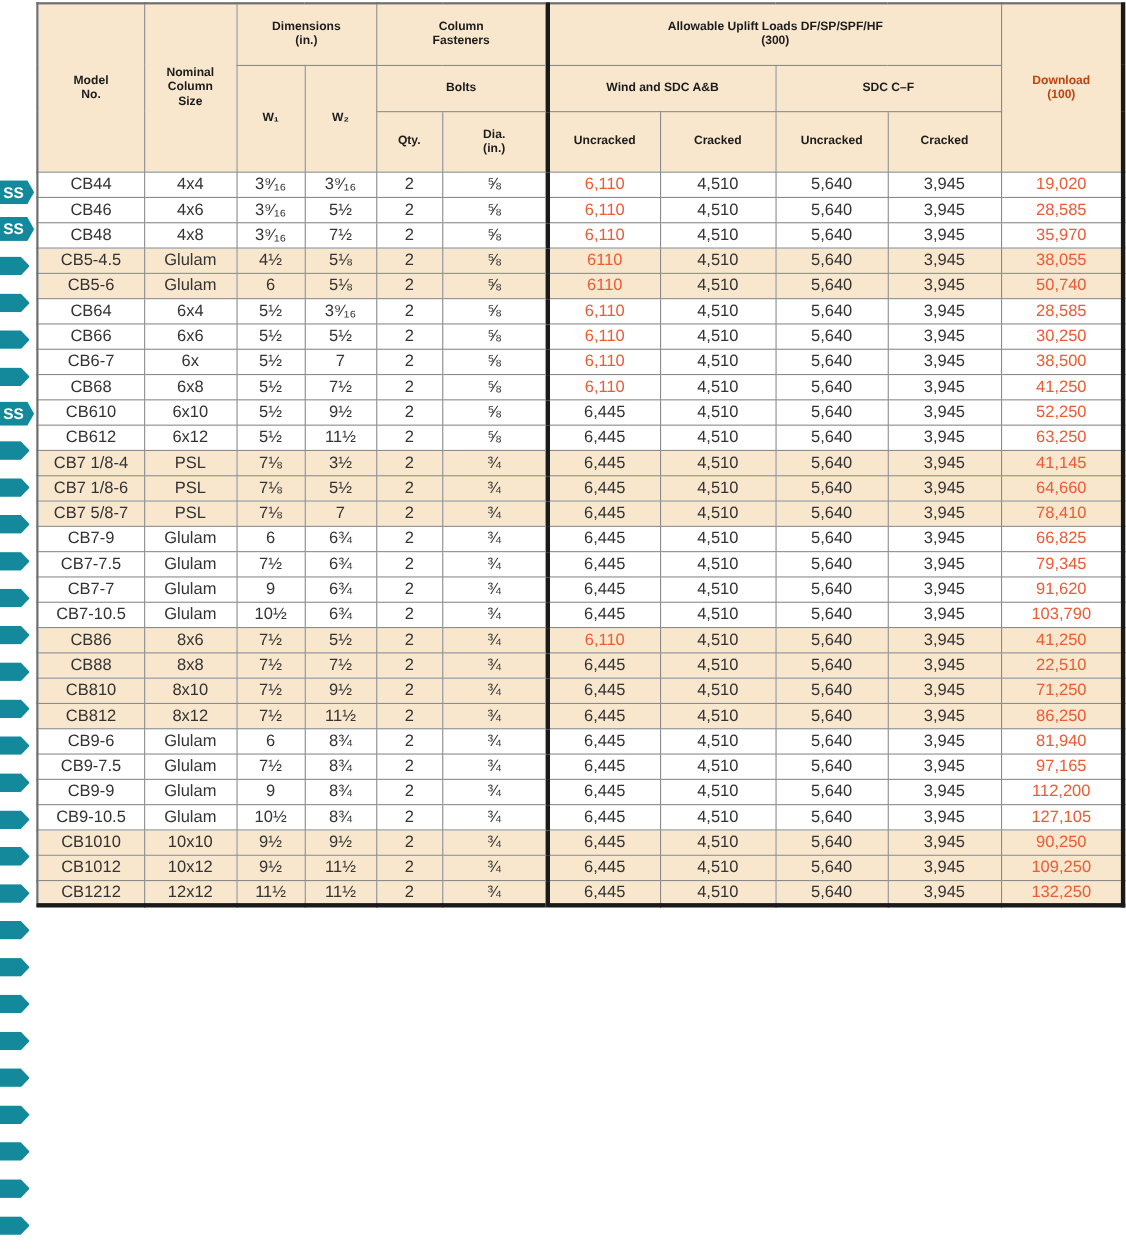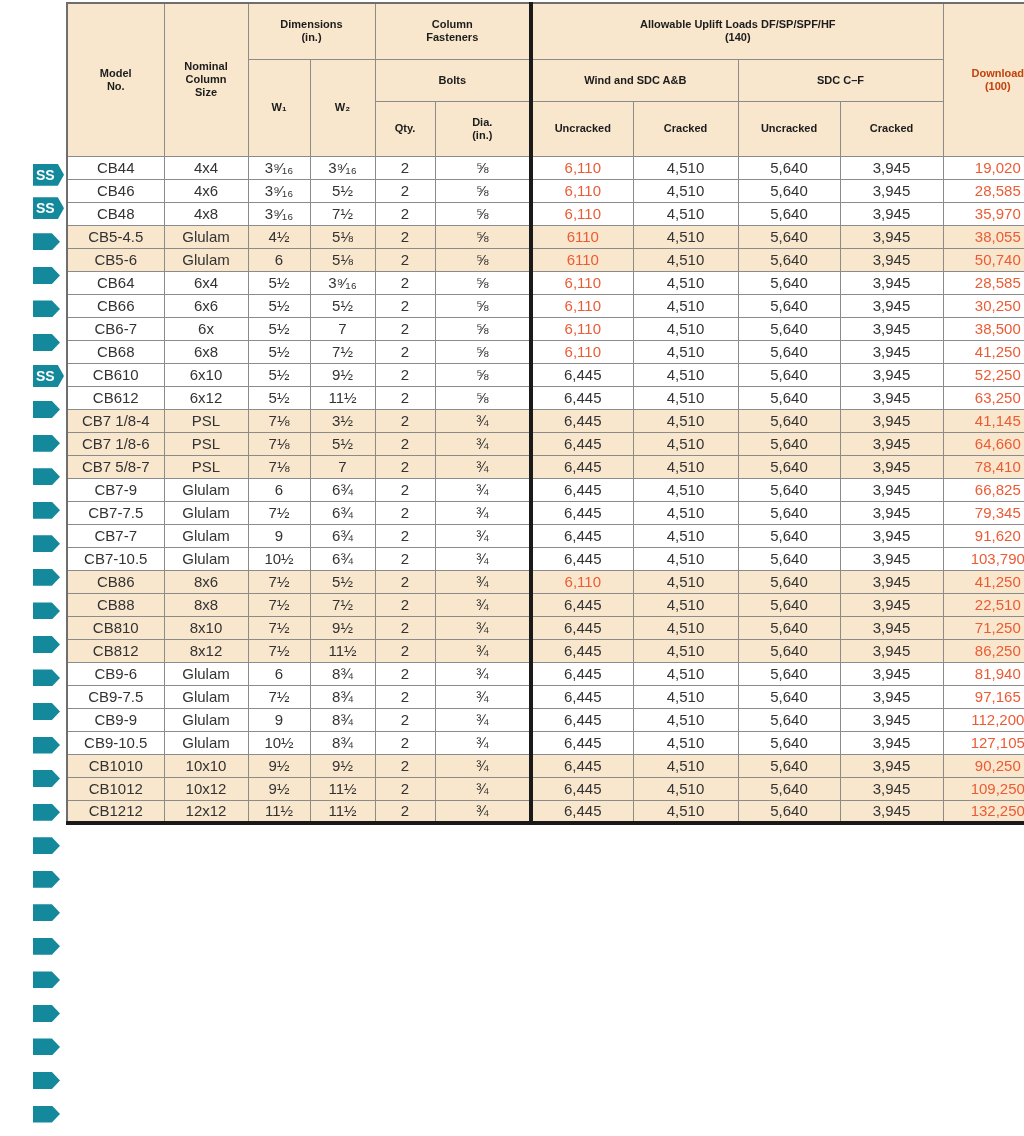--- a/index.html
+++ b/index.html
@@ -3,21 +3,21 @@
 <meta charset="utf-8">
 <style>
   html,body{margin:0;padding:0;background:#ffffff;}
   .page{
     position:relative;width:1024px;height:1136px;background:#ffffff;
     font-family:"Liberation Sans","DejaVu Sans",sans-serif;
     box-sizing:border-box;padding-top:2px;
   }
   .layout{display:flex;align-items:flex-start;}
   
-  .gutter{width:33px;flex:0 0 33px;padding-left:33px;}
+  .gutter{width:33px;flex:0 0 33px;}
   .gutter-head{height:156px;}
   .gutter-slot{height:33.55px;display:flex;align-items:center;}
   .marker-arrow{
     width:27px;height:17px;background:#13899b;display:inline-block;
     clip-path:polygon(0 0,70% 0,100% 50%,70% 100%,0 100%);
   }
   .marker-ss{
     width:31px;height:22px;background:#13899b;display:inline-flex;
     align-items:center;justify-content:flex-start;padding-left:3px;box-sizing:border-box;
     clip-path:polygon(0 0,80% 0,100% 50%,80% 100%,0 100%);
@@ -162,21 +162,21 @@
           <th rowspan="3">Model
 No.</th>
           <th rowspan="3">Nominal
 Column
 Size</th>
           <th colspan="2">Dimensions
 (in.)</th>
           <th colspan="2">Column
 Fasteners</th>
           <th colspan="4" class="divider-left">Allowable Uplift Loads DF/SP/SPF/HF
-(140)</th>
+(300)</th>
           <th rowspan="3" class="dl-head">Download
 (100)</th>
         </tr>
         <tr class="h2">
           <th rowspan="2">W₁</th>
           <th rowspan="2">W₂</th>
           <th colspan="2">Bolts</th>
           <th colspan="2" class="divider-left">Wind and SDC A&amp;B</th>
           <th colspan="2">SDC C–F</th>
         </tr>

